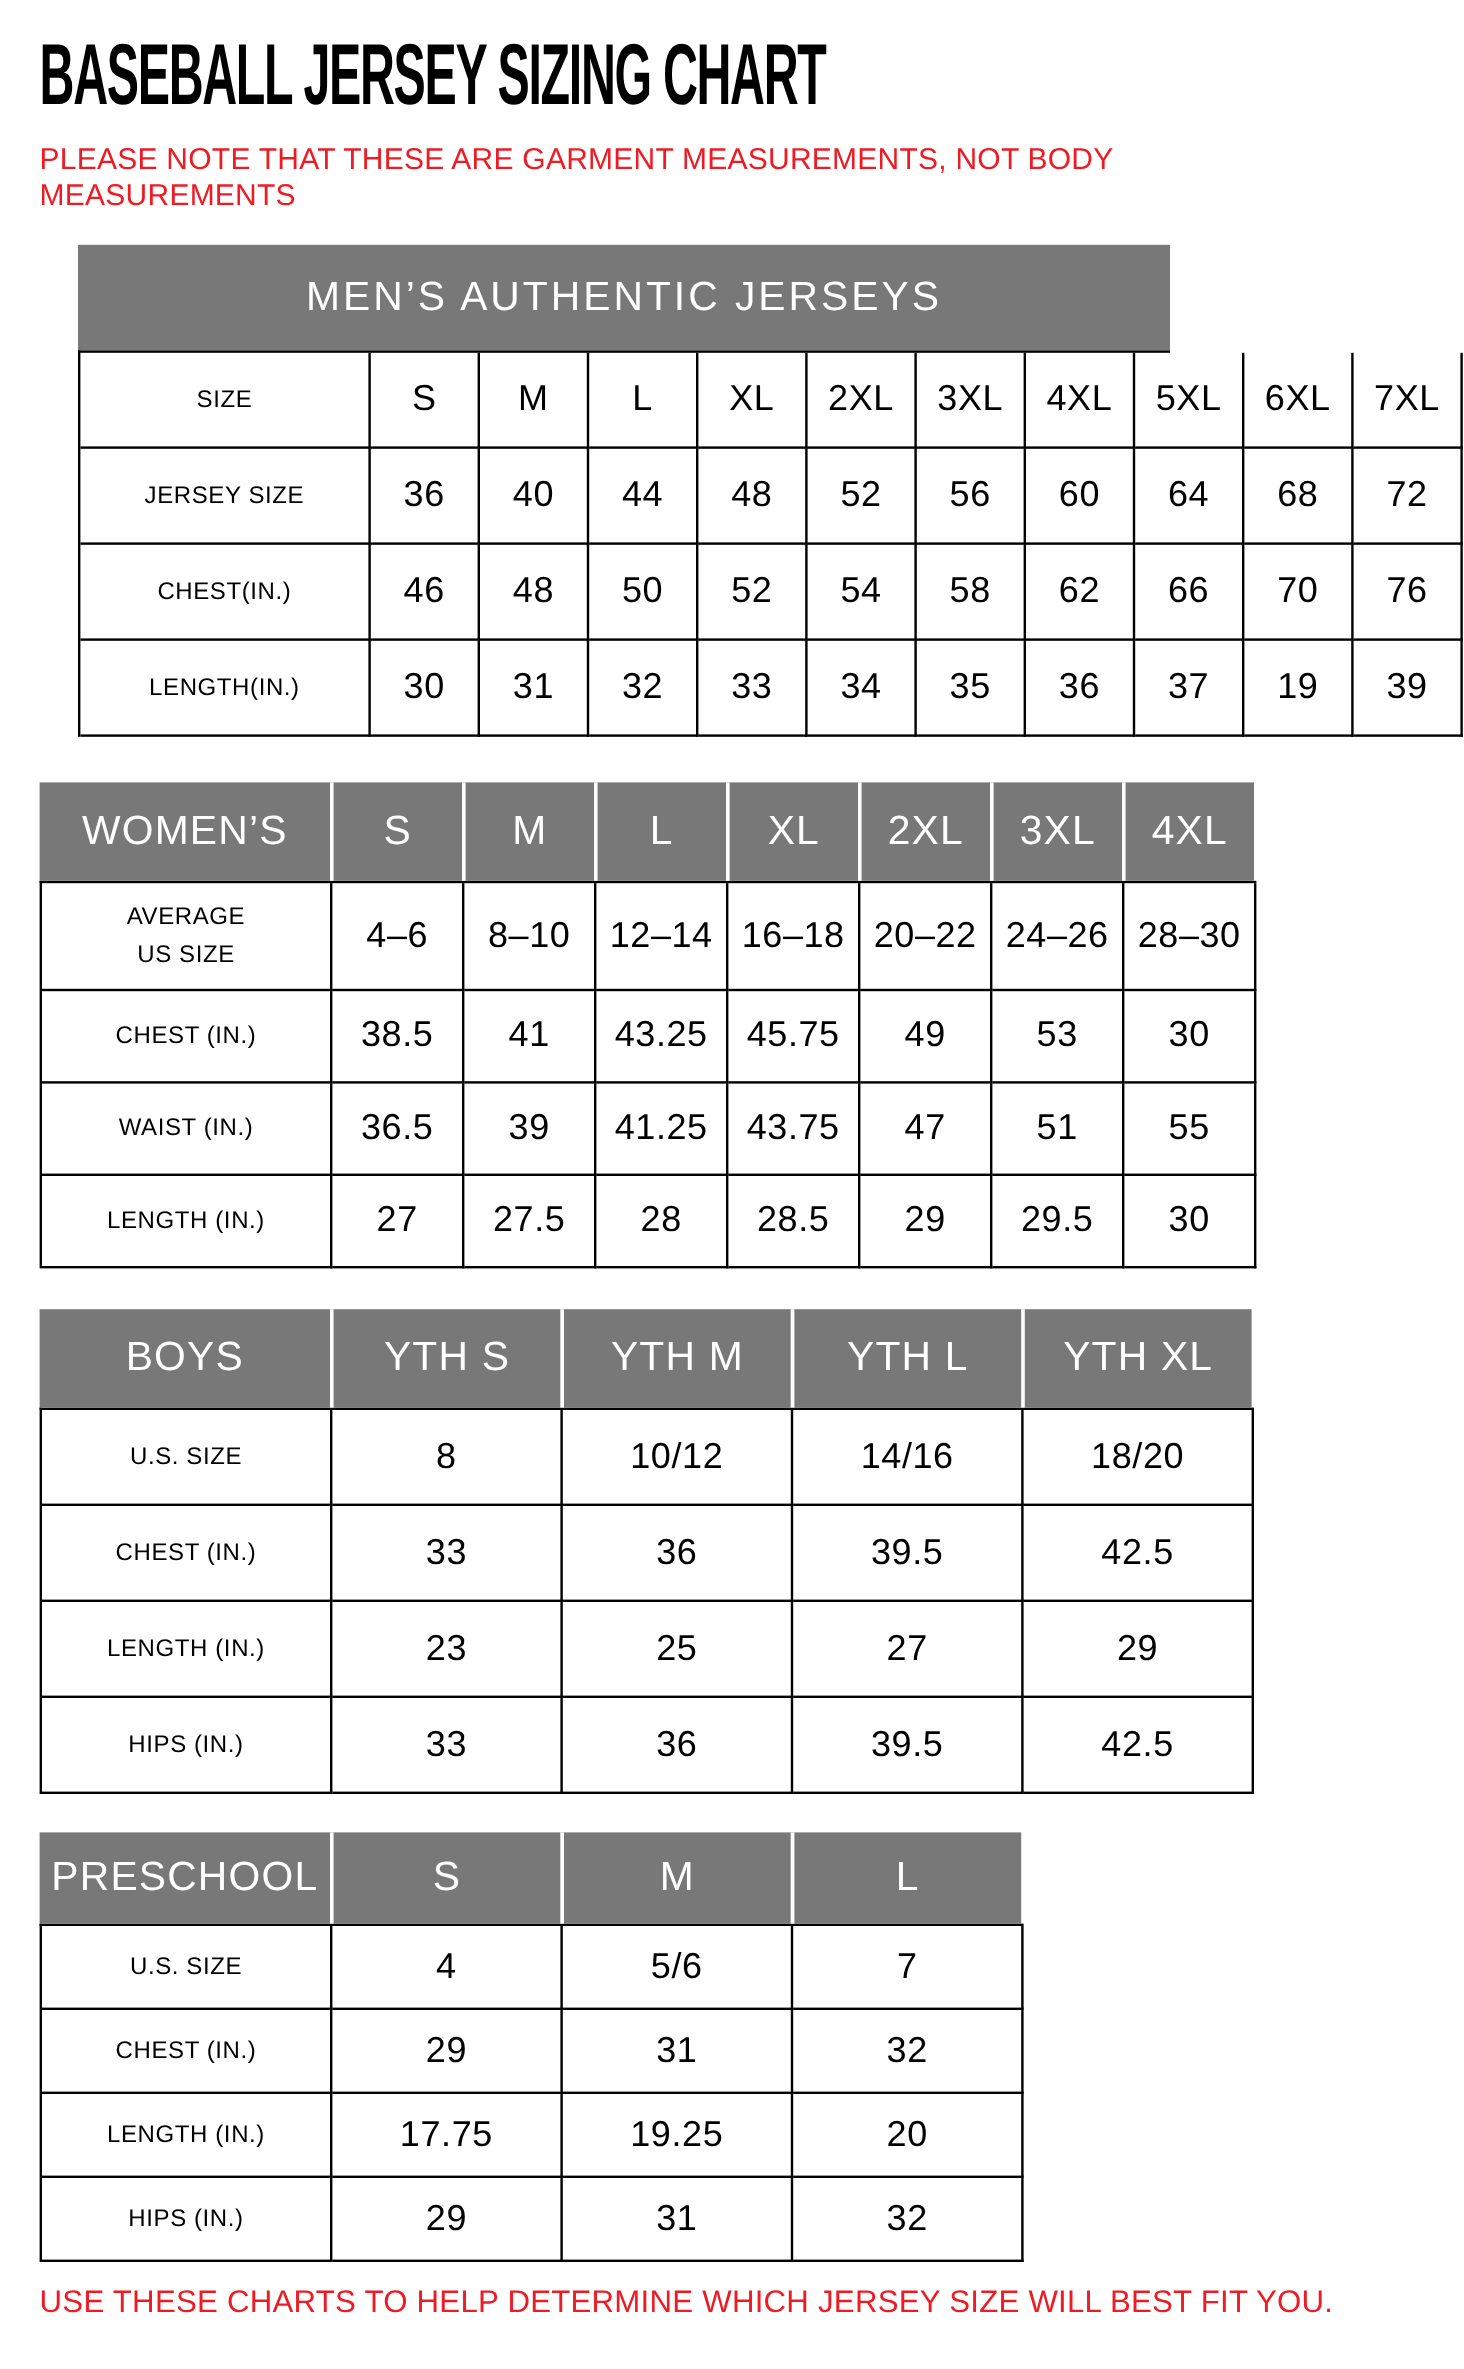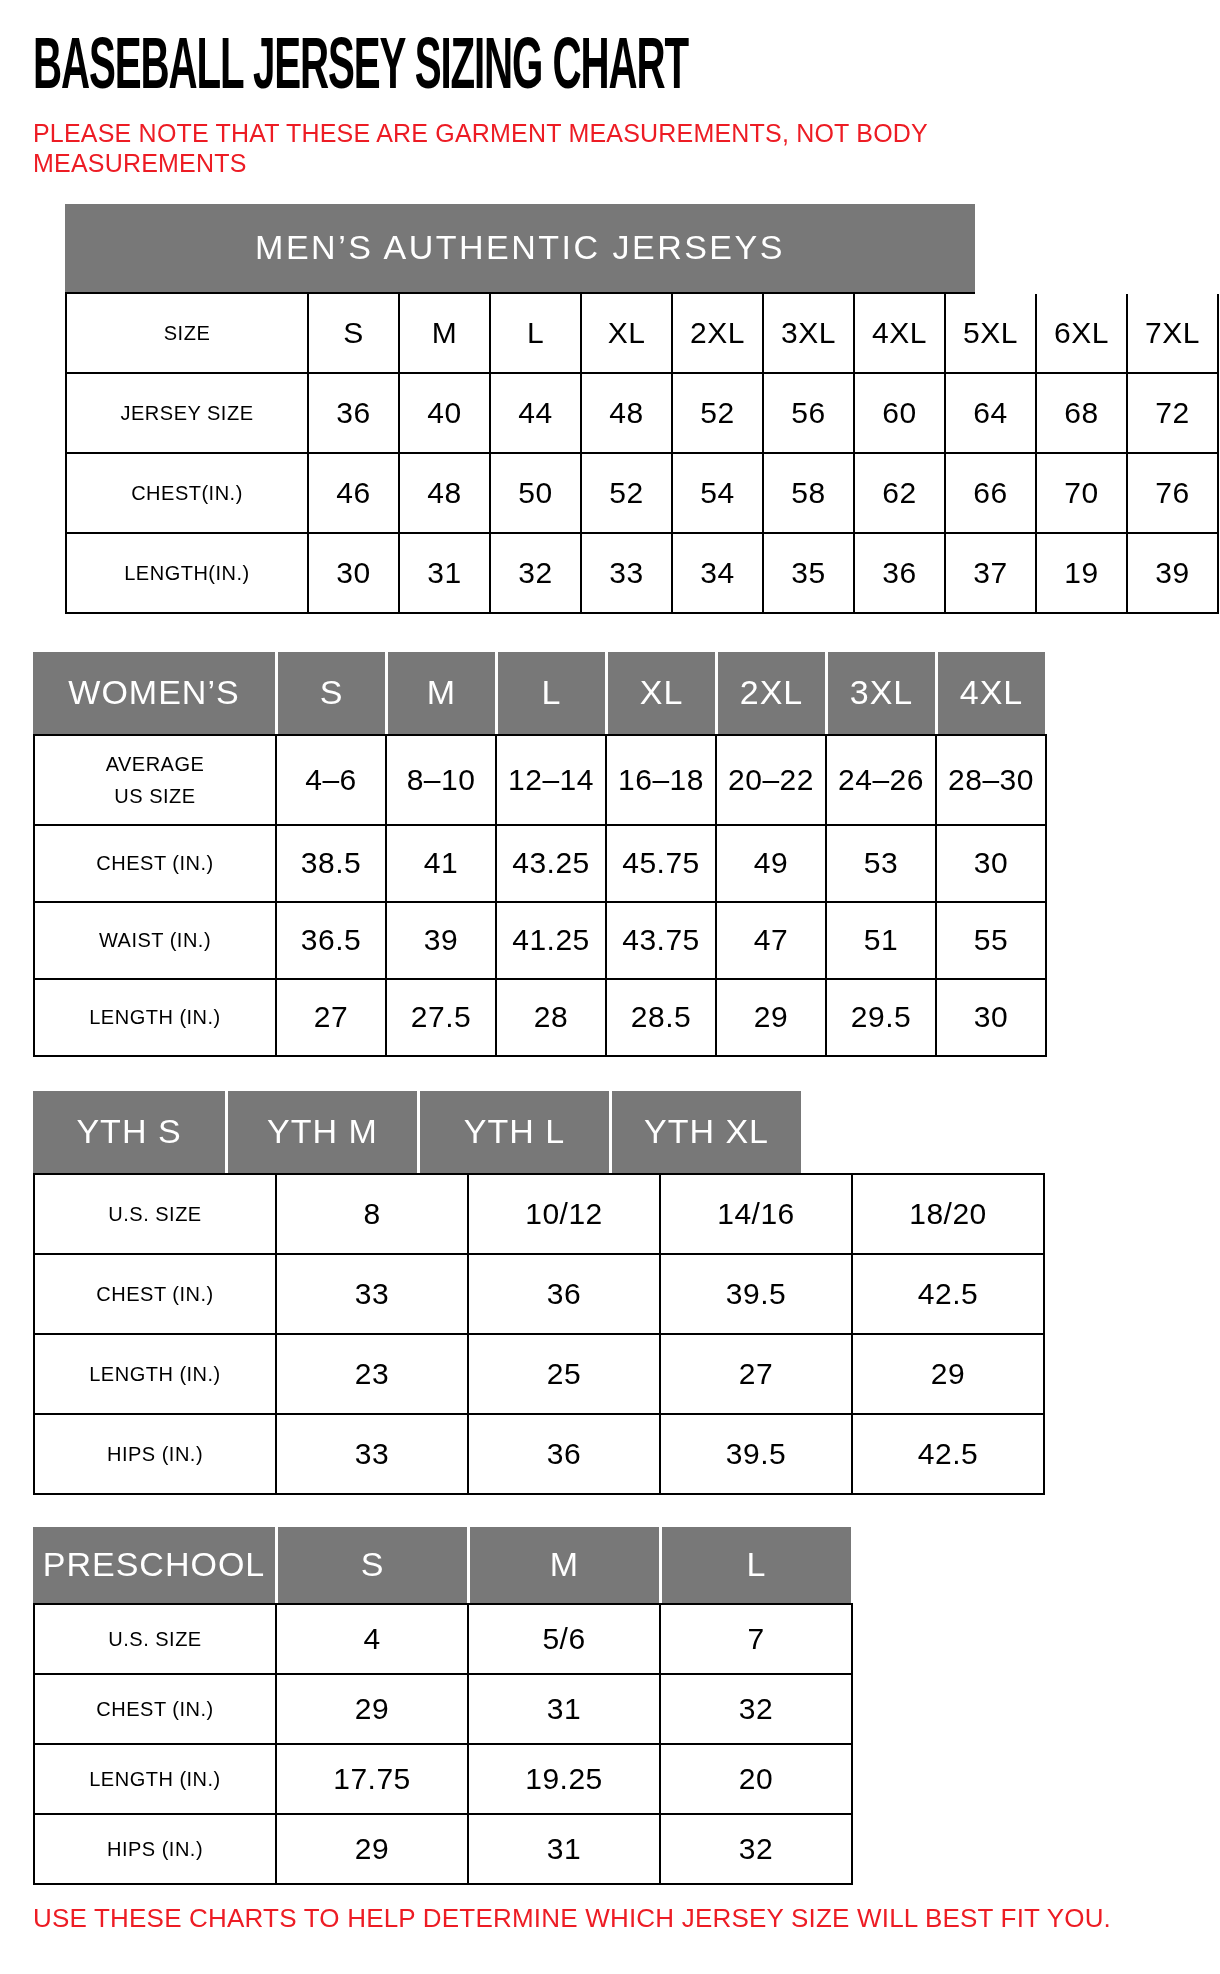--- a/index.html
+++ b/index.html
@@ -171,20 +171,21 @@
           <div class="td">28.5</div>
           <div class="td">29</div>
           <div class="td">29.5</div>
           <div class="td">30</div>
         </div>
       </div>
     </section>
 
   <section class="size-table boys">
       <div class="thead">
+        <div class="th label">BOYS</div>
         <div class="th">YTH S</div>
         <div class="th">YTH M</div>
         <div class="th">YTH L</div>
         <div class="th">YTH XL</div>
       </div>
       <div class="tbody">
         <div class="tr">
           <div class="td label">U.S. SIZE</div>
           <div class="td">8</div>
           <div class="td">10/12</div>

